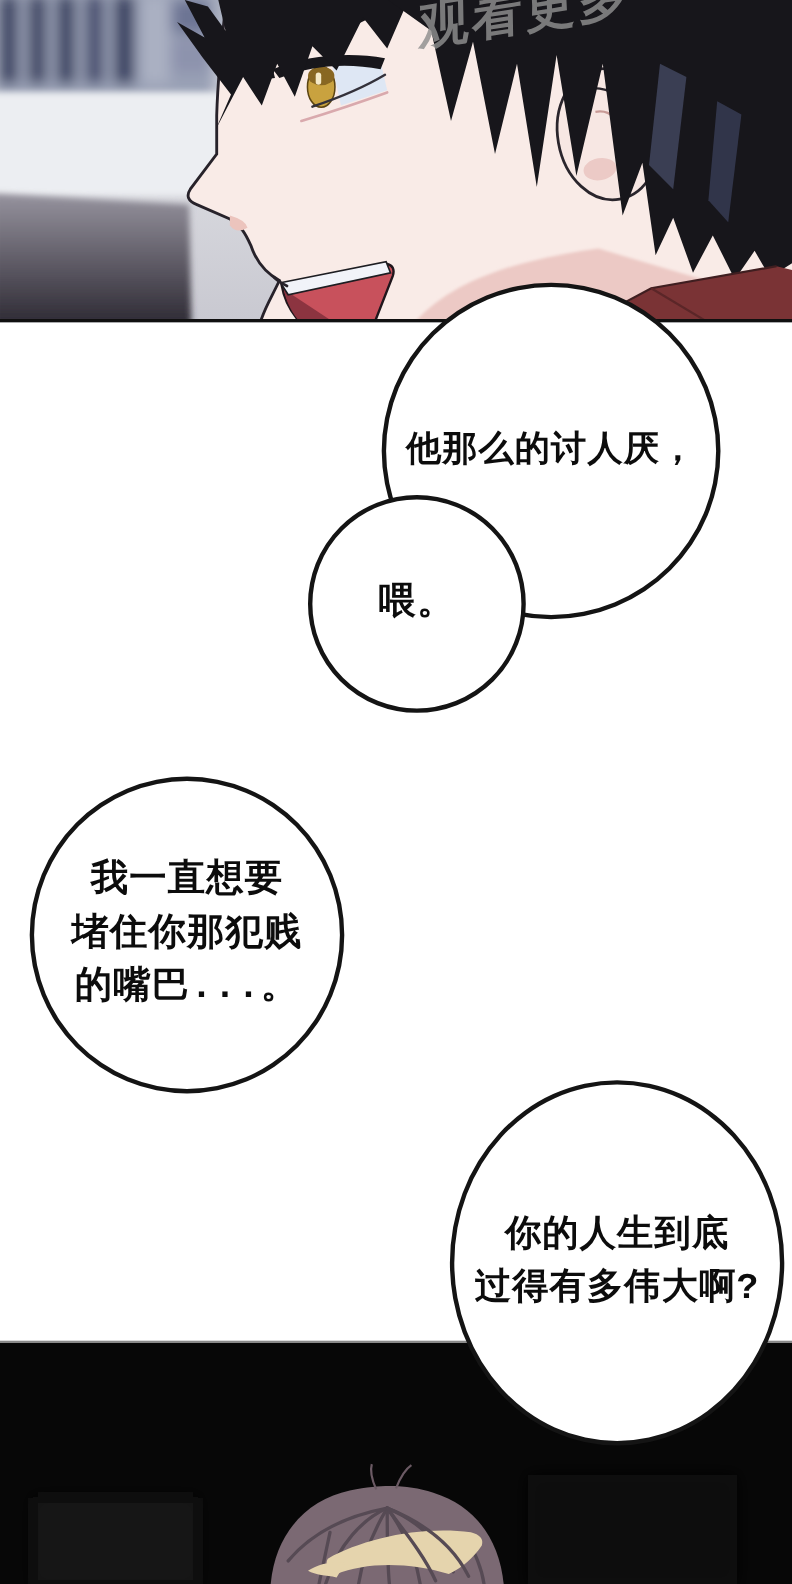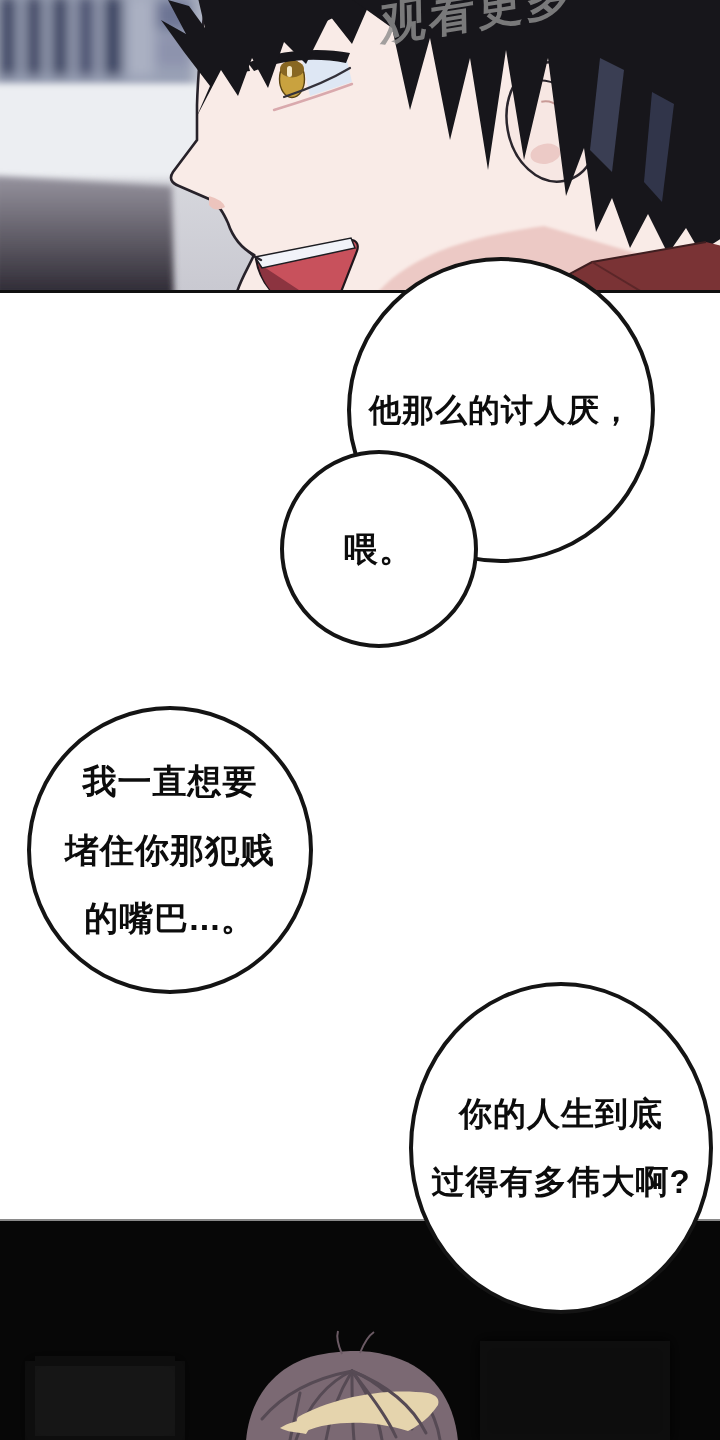--- a/index.html
+++ b/index.html
@@ -20,21 +20,21 @@
     transform:rotate(-9deg) skewX(-8deg);transform-origin:0 0;
     z-index:5;pointer-events:none;
   }
   
   .bubble{
     position:absolute;background:#ffffff;border:4px solid #141414;border-radius:50%;
     display:flex;flex-direction:column;align-items:center;justify-content:center;
     text-align:center;color:#0c0c0c;font-weight:700;z-index:3;
     line-height:1.32;letter-spacing:1px;
   }
-  .bubble p{margin:12px;white-space:nowrap;}
+  .bubble p{margin:2px;white-space:nowrap;font-family:Liberation Mono, monospace;}
   #bubble1{left:347px;top:257px;width:300px;height:298px;font-size:32px;}
   #bubble2{left:280px;top:450px;width:190px;height:190px;font-size:34px;z-index:4;}
   #bubble3{left:27px;top:706px;width:278px;height:280px;font-size:34px;}
   #bubble4{left:409px;top:982px;width:296px;height:324px;font-size:33px;}
   
   #panel-bottom{
     position:absolute;left:0;top:1219px;width:720px;height:221px;
     background:#070707;border-top:2px solid #8a8a8a;box-sizing:border-box;
     overflow:hidden;z-index:2;
   }

